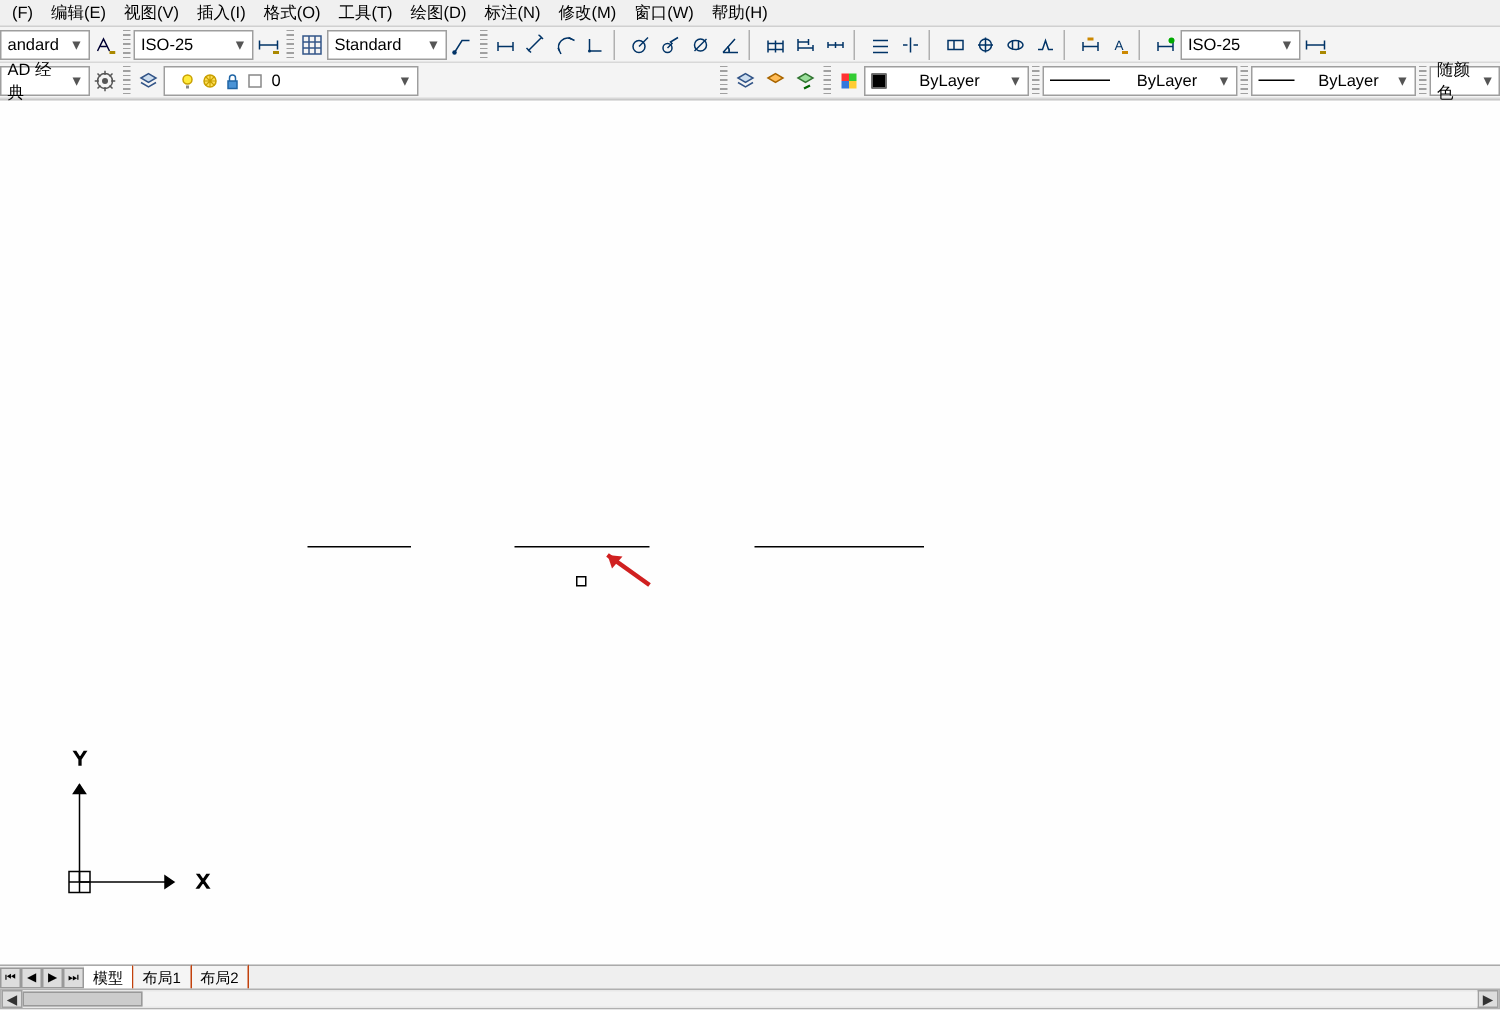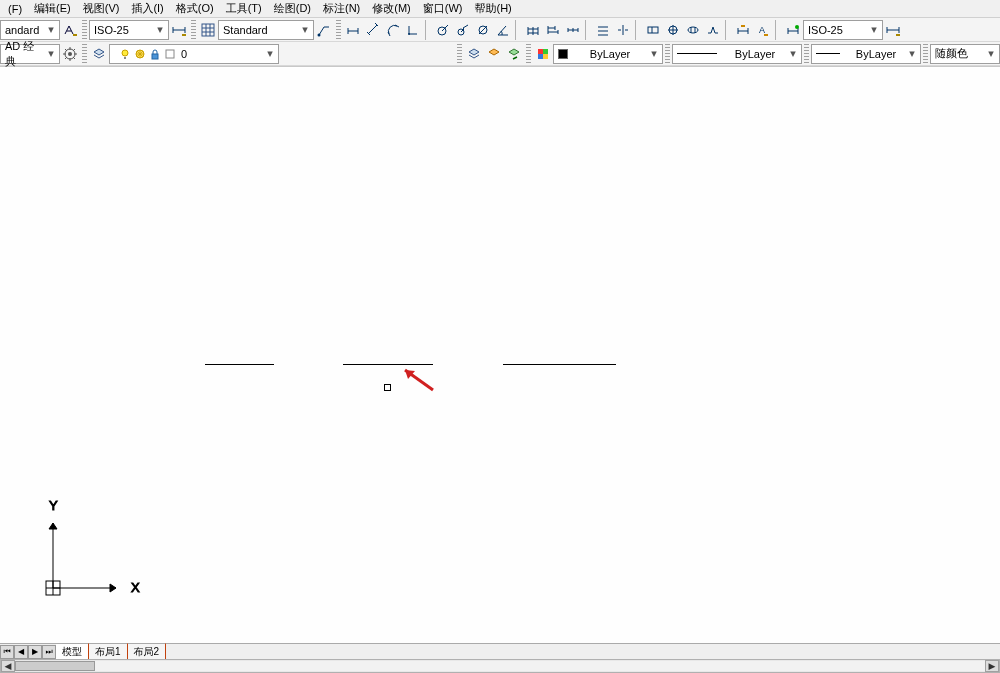--- a/index.html
+++ b/index.html
@@ -93,21 +93,21 @@
           <path d="M10 12 L14 12" stroke="#a80" stroke-width="2"></path>
         </svg>
       </div>
   <div class="tb-handle"></div>
   <div class="btn">
         <svg width="14" height="14">
           <rect x="1" y="1" width="12" height="12" fill="none" stroke="#358"></rect>
           <path d="M1 5 H13 M1 9 H13 M5 1 V13 M9 1 V13" stroke="#358"></path>
         </svg>
       </div>
-  <div class="dd" style="width:96px">
+  <div class="dd" style="width:80px">
         <span>Standard</span>
         <span class="arrow">▾</span>
       </div>
   <div class="btn">
         <svg width="14" height="14">
           <path d="M2 12 L7 4 L12 4" stroke="#036" fill="none"></path>
           <circle cx="2" cy="12" r="1.5" fill="#036"></circle>
         </svg>
       </div>
   <div class="tb-handle"></div>
@@ -330,21 +330,21 @@
         <span>ByLayer</span>
         <span class="arrow">▾</span>
       </div>
   <div class="tb-handle"></div>
   <div class="dd" style="width:110px">
         <span style="display:inline-block;width:24px;border-top:1px solid #000;margin-right:6px"></span>
         <span>ByLayer</span>
         <span class="arrow">▾</span>
       </div>
   <div class="tb-handle"></div>
-  <div class="dd" style="width:70px">
+  <div class="dd" style="width:47px">
         <span>随颜色</span>
         <span class="arrow">▾</span>
       </div>
 </div>
 </div>
 
 <div class="canvas-area">
   <div class="line" style="left:205px;top:296px;width:69px"></div>
   <div class="line" style="left:343px;top:296px;width:90px"></div>
   <div class="line" style="left:503px;top:296px;width:113px"></div>

